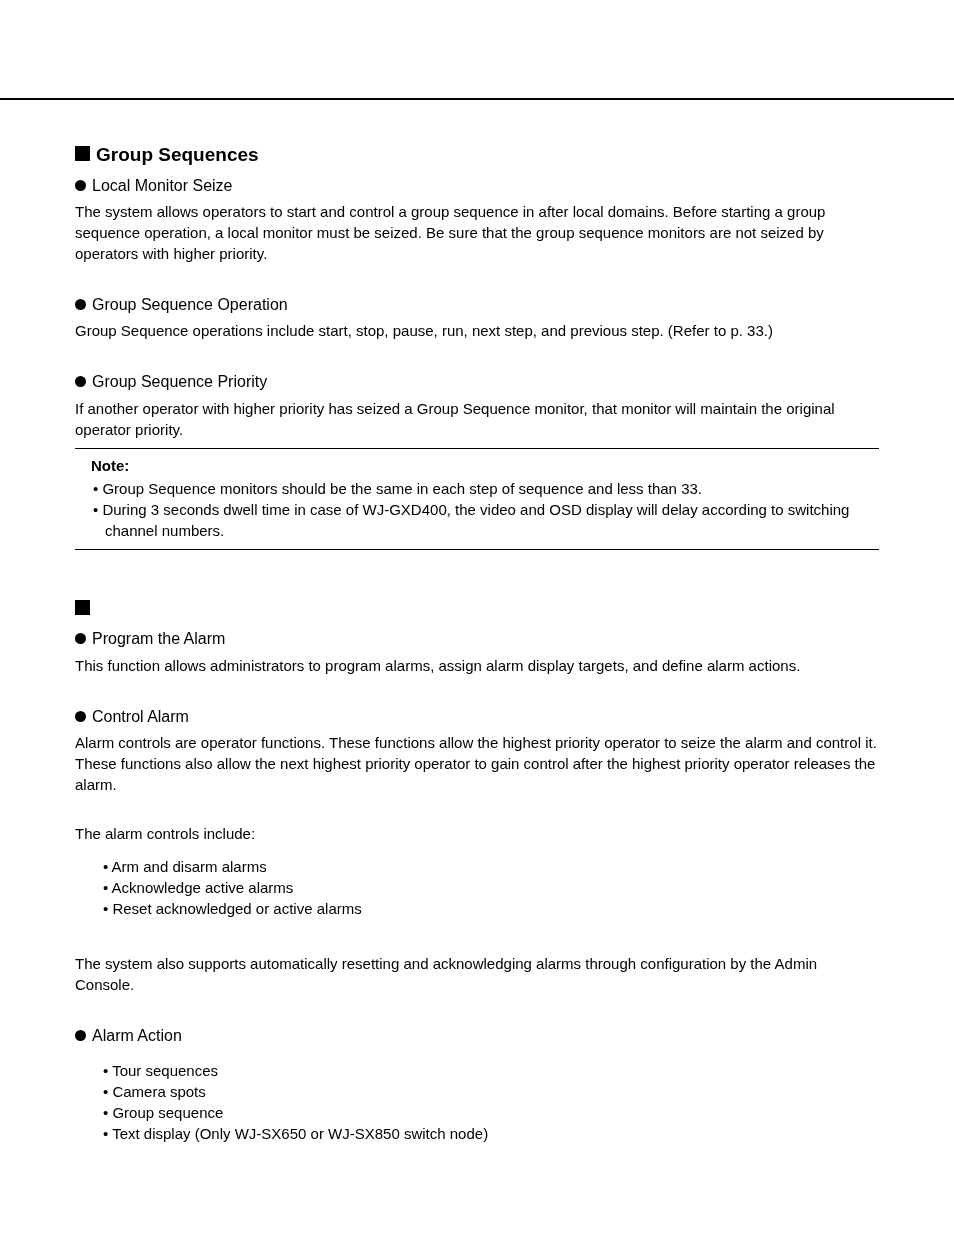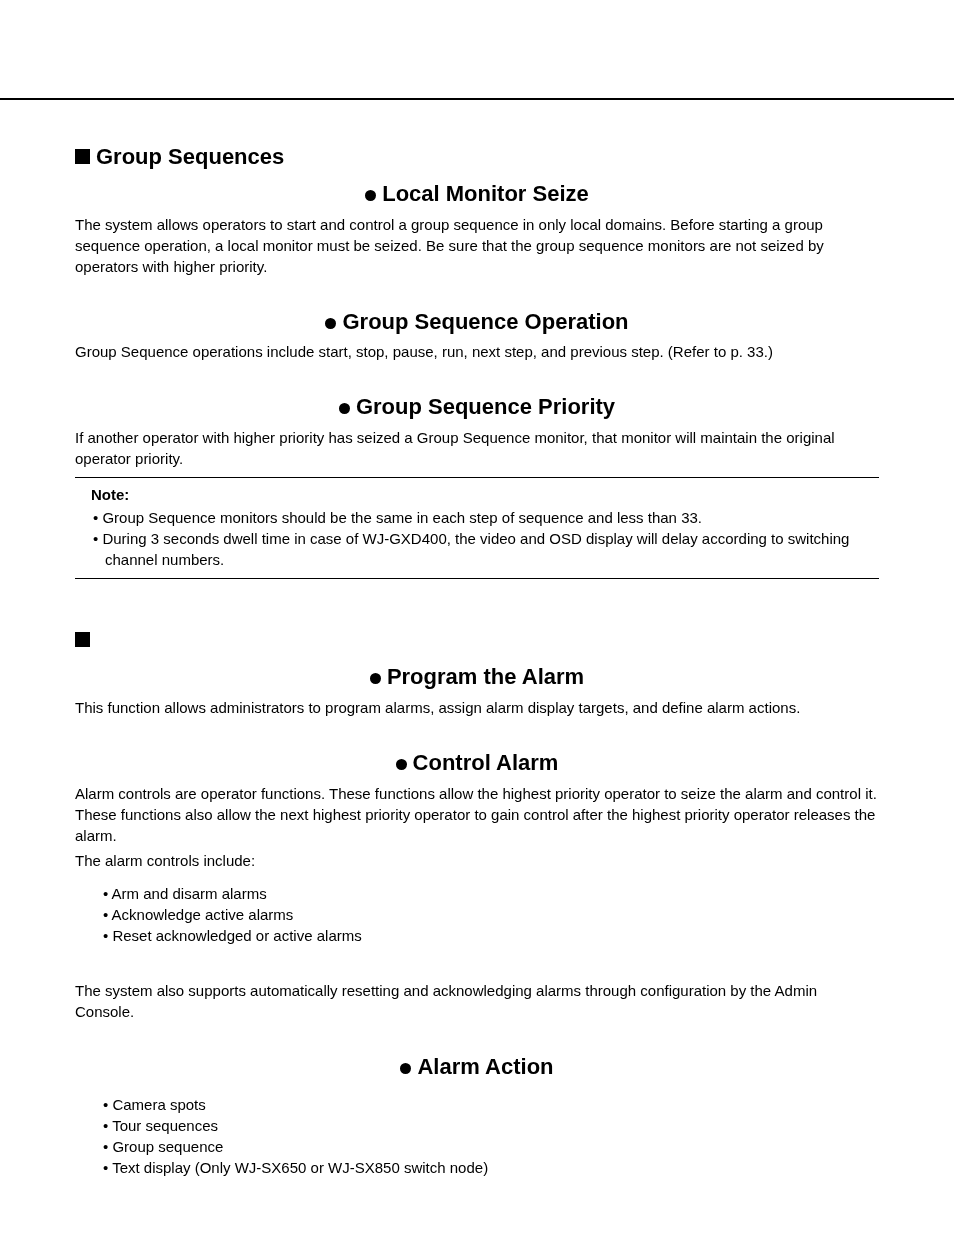--- a/index.html
+++ b/index.html
@@ -20,37 +20,36 @@
   .top-rule {
     border-top: 2px solid #000;
     margin-top: 98px;
     margin-left: -75px;
     margin-right: -75px;
   }
   .content {
     padding-top: 42px;
   }
   h1 {
-    font-size: 22px;
+    font-size: 19px;
     font-weight: bold;
     margin: 0 0 6px 0;
   }
   h1 .sq {
     display: inline-block;
     width: 15px;
     height: 15px;
     background: #000;
     margin-right: 6px;
     vertical-align: 0px;
   }
   h2 {
-    font-size: 22px;
-    font-weight: bold;
+    font-size: 16px;
+    font-weight: normal;
     margin: 0 0 4px 0;
-    text-align: center;
   }
   h2 .dot {
     display: inline-block;
     width: 11px;
     height: 11px;
     border-radius: 50%;
     background: #000;
     margin-right: 6px;
     vertical-align: 0px;
   }
@@ -110,21 +109,21 @@
 <body>
 
 <div class="page">
   <div class="top-rule"></div>
 
   <div class="content">
 
     <h1><span class="sq"></span><span>Group Sequences</span></h1>
 
     <h2><span class="dot"></span><span>Local Monitor Seize</span></h2>
-    <p class="para">The system allows operators to start and control a group sequence in only local domains. Before starting a group sequence operation, a local monitor must be seized. Be sure that the group sequence monitors are not seized by operators with higher priority.</p>
+    <p class="para">The system allows operators to start and control a group sequence in after local domains. Before starting a group sequence operation, a local monitor must be seized. Be sure that the group sequence monitors are not seized by operators with higher priority.</p>
 
     <h2><span class="dot"></span><span>Group Sequence Operation</span></h2>
     <p class="para">Group Sequence operations include start, stop, pause, run, next step, and previous step. (Refer to p. 33.)</p>
 
     <h2><span class="dot"></span><span>Group Sequence Priority</span></h2>
     <p class="para-tight">If another operator with higher priority has seized a Group Sequence monitor, that monitor will maintain the original operator priority.</p>
 
     <div class="note-box">
       <div class="note-inner">
         <div class="note-label">Note:</div>
@@ -136,32 +135,32 @@
     </div>
 
     <div class="section-gap"></div>
 
     <h1><span class="sq"></span></h1>
 
     <h2><span class="dot"></span><span>Program the Alarm</span></h2>
     <p class="para">This function allows administrators to program alarms, assign alarm display targets, and define alarm actions.</p>
 
     <h2><span class="dot"></span><span>Control Alarm</span></h2>
-    <p style="margin-bottom:4px;">Alarm controls are operator functions. These functions allow the highest priority operator to seize the alarm and control it. These functions also allow the next highest priority operator to gain control after the highest priority operator releases the alarm.</p>
+    <p style="margin-bottom:28px;">Alarm controls are operator functions. These functions allow the highest priority operator to seize the alarm and control it. These functions also allow the next highest priority operator to gain control after the highest priority operator releases the alarm.</p>
     <p>The alarm controls include:</p>
     <ul class="bullets">
       <li>Arm and disarm alarms</li>
       <li>Acknowledge active alarms</li>
       <li>Reset acknowledged or active alarms</li>
     </ul>
     <p class="para" style="margin-top:34px;">The system also supports automatically resetting and acknowledging alarms through configuration by the Admin Console.</p>
 
     <h2><span class="dot"></span><span>Alarm Action</span></h2>
     <ul class="bullets">
+      <li>Tour sequences</li>
       <li>Camera spots</li>
-      <li>Tour sequences</li>
       <li>Group sequence</li>
       <li>Text display (Only WJ-SX650 or WJ-SX850 switch node)</li>
     </ul>
 
   </div>
 
 </div>
 
 </body></html>

